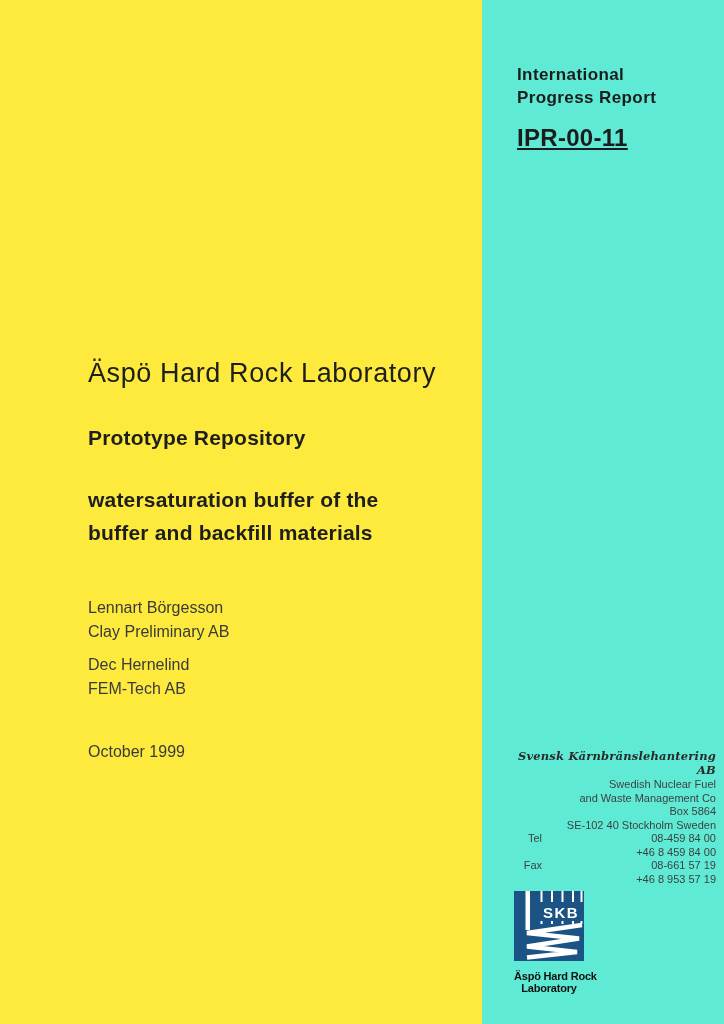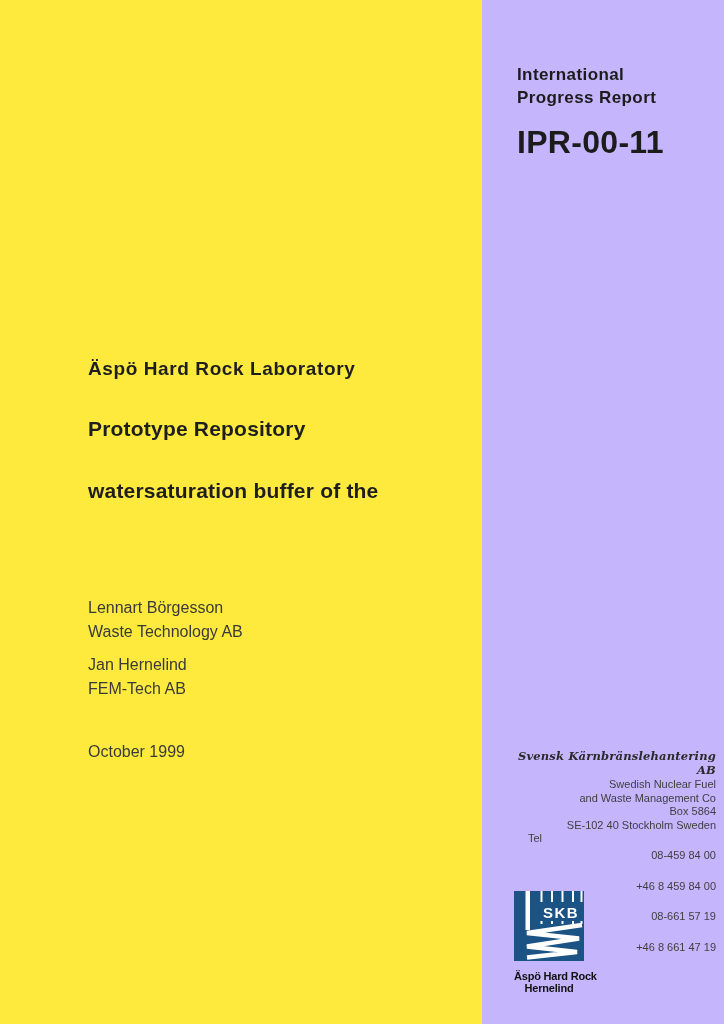--- a/index.html
+++ b/index.html
@@ -7,21 +7,21 @@
   body {
     font-family: "Liberation Sans", sans-serif;
     background: #ffffff;
     position: relative;
     overflow: hidden;
   }
   .page {
     position: relative;
     width: 724px;
     height: 1024px;
-    background: #c4b5fd;
+    background: #5eead4;
   }
   .yellow-panel {
     position: absolute;
     left: 0; top: 0;
     width: 482px; height: 1024px;
     background: #fdea3d;
   }
   
   .report-header {
     position: absolute;
@@ -29,34 +29,35 @@
     color: #1c1c1c;
   }
   .report-type {
     font-size: 17px;
     font-weight: bold;
     line-height: 23px;
     letter-spacing: 0.4px;
   }
   .report-number {
     margin-top: 15px;
-    font-size: 32px;
+    font-size: 24px;
     font-weight: bold;
     letter-spacing: 0.3px;
+    text-decoration: underline;
   }
   
   .title-block {
     position: absolute;
     left: 88px; top: 358px;
     width: 370px;
     color: #1e1e1e;
   }
   .main-title {
-    font-size: 19px;
-    font-weight: bold;
+    font-size: 27px;
+    font-weight: normal;
     letter-spacing: 0.6px;
   }
   .project-title {
     margin-top: 37px;
     font-size: 21px;
     font-weight: bold;
     letter-spacing: 0.2px;
   }
   .subtitle {
     margin-top: 33px;
@@ -94,21 +95,21 @@
     font-family: "DejaVu Serif", serif;
     font-style: italic;
     font-weight: bold;
     font-size: 11.5px;
     color: #2a2a2a;
     letter-spacing: 0.2px;
     margin-bottom: 1px;
   }
   .contact-row { display: flex; }
   .contact-label { width: 26px; flex-shrink: 0; }
-  .contact-value { flex: 1; margin-top: 17px; }
+  .contact-value { flex: 1; }
   
   .logo-block {
     position: absolute;
     left: 514px; top: 891px;
     width: 70px;
     text-align: center;
   }
   .logo-caption {
     margin-top: 5px;
     font-size: 11px;
@@ -132,30 +133,31 @@
       <div>Progress Report</div>
     </div>
     <div class="report-number">IPR-00-11</div>
   </div>
 
   <div class="title-block">
     <div class="main-title">Äspö Hard Rock Laboratory</div>
     <div class="project-title">Prototype Repository</div>
     <div class="subtitle">
       <div>watersaturation buffer of the</div>
+      <div>buffer and backfill materials</div>
     </div>
   </div>
 
   <div class="authors-block">
     <div class="author-group">
       <div>Lennart Börgesson</div>
-      <div>Waste Technology AB</div>
+      <div>Clay Preliminary AB</div>
     </div>
     <div class="author-group">
-      <div>Jan Hernelind</div>
+      <div>Dec Hernelind</div>
       <div>FEM-Tech AB</div>
     </div>
   </div>
 
   <div class="date-line">October 1999</div>
 
   <div class="company-info">
     <div class="company-name">Svensk Kärnbränslehantering AB</div>
     <div>Swedish Nuclear Fuel</div>
     <div>and Waste Management Co</div>
@@ -168,21 +170,21 @@
     <div class="contact-row">
       <span class="contact-label"></span>
       <span class="contact-value">+46 8 459 84 00</span>
     </div>
     <div class="contact-row">
       <span class="contact-label">Fax</span>
       <span class="contact-value">08-661 57 19</span>
     </div>
     <div class="contact-row">
       <span class="contact-label"></span>
-      <span class="contact-value">+46 8 661 47 19</span>
+      <span class="contact-value">+46 8 953 57 19</span>
     </div>
   </div>
 
   <div class="logo-block">
     <svg viewBox="0 0 70 70" width="70" height="70" xmlns="http://www.w3.org/2000/svg">
       <rect x="0" y="0" width="70" height="70" fill="#1b5384"></rect>
 
       <rect x="11.5" y="0" width="4.5" height="39" fill="#ffffff"></rect>
 
       <rect x="26.5" y="0" width="2" height="33" fill="#ffffff"></rect>
@@ -191,17 +193,17 @@
       <rect x="58" y="0" width="2" height="33" fill="#ffffff"></rect>
       <rect x="66.5" y="0" width="2" height="33" fill="#ffffff"></rect>
 
       <rect x="24" y="11" width="46" height="19" fill="#1b5384"></rect>
       <text x="47" y="27" text-anchor="middle" fill="#ffffff" font-family="Liberation Sans, sans-serif" font-size="15" font-weight="bold" letter-spacing="1.5">SKB</text>
 
       <path d="M68 34 L13 42 L65 47.5 L13 55.5 L63 61 L13 66.5" stroke="#ffffff" stroke-width="4.6" fill="none" stroke-linejoin="miter"></path>
     </svg>
     <div class="logo-caption">
       <div>Äspö Hard Rock</div>
-      <div>Hernelind</div>
+      <div>Laboratory</div>
     </div>
   </div>
 
 </div>
 
 </body></html>

